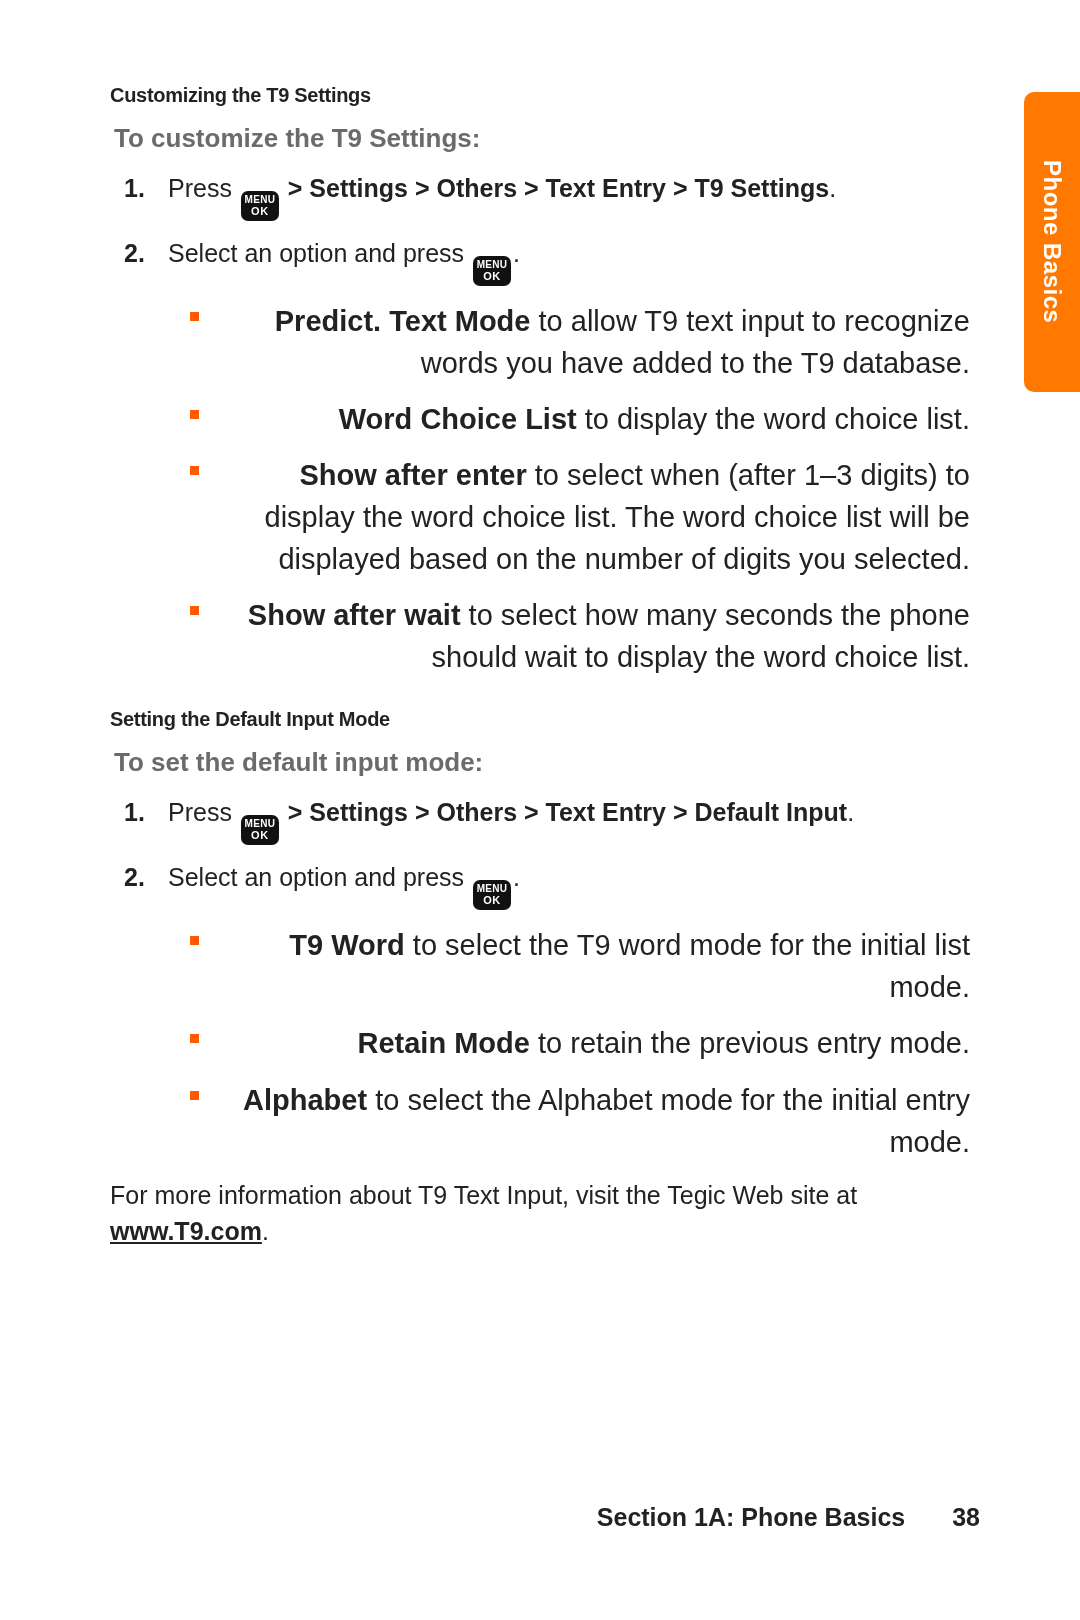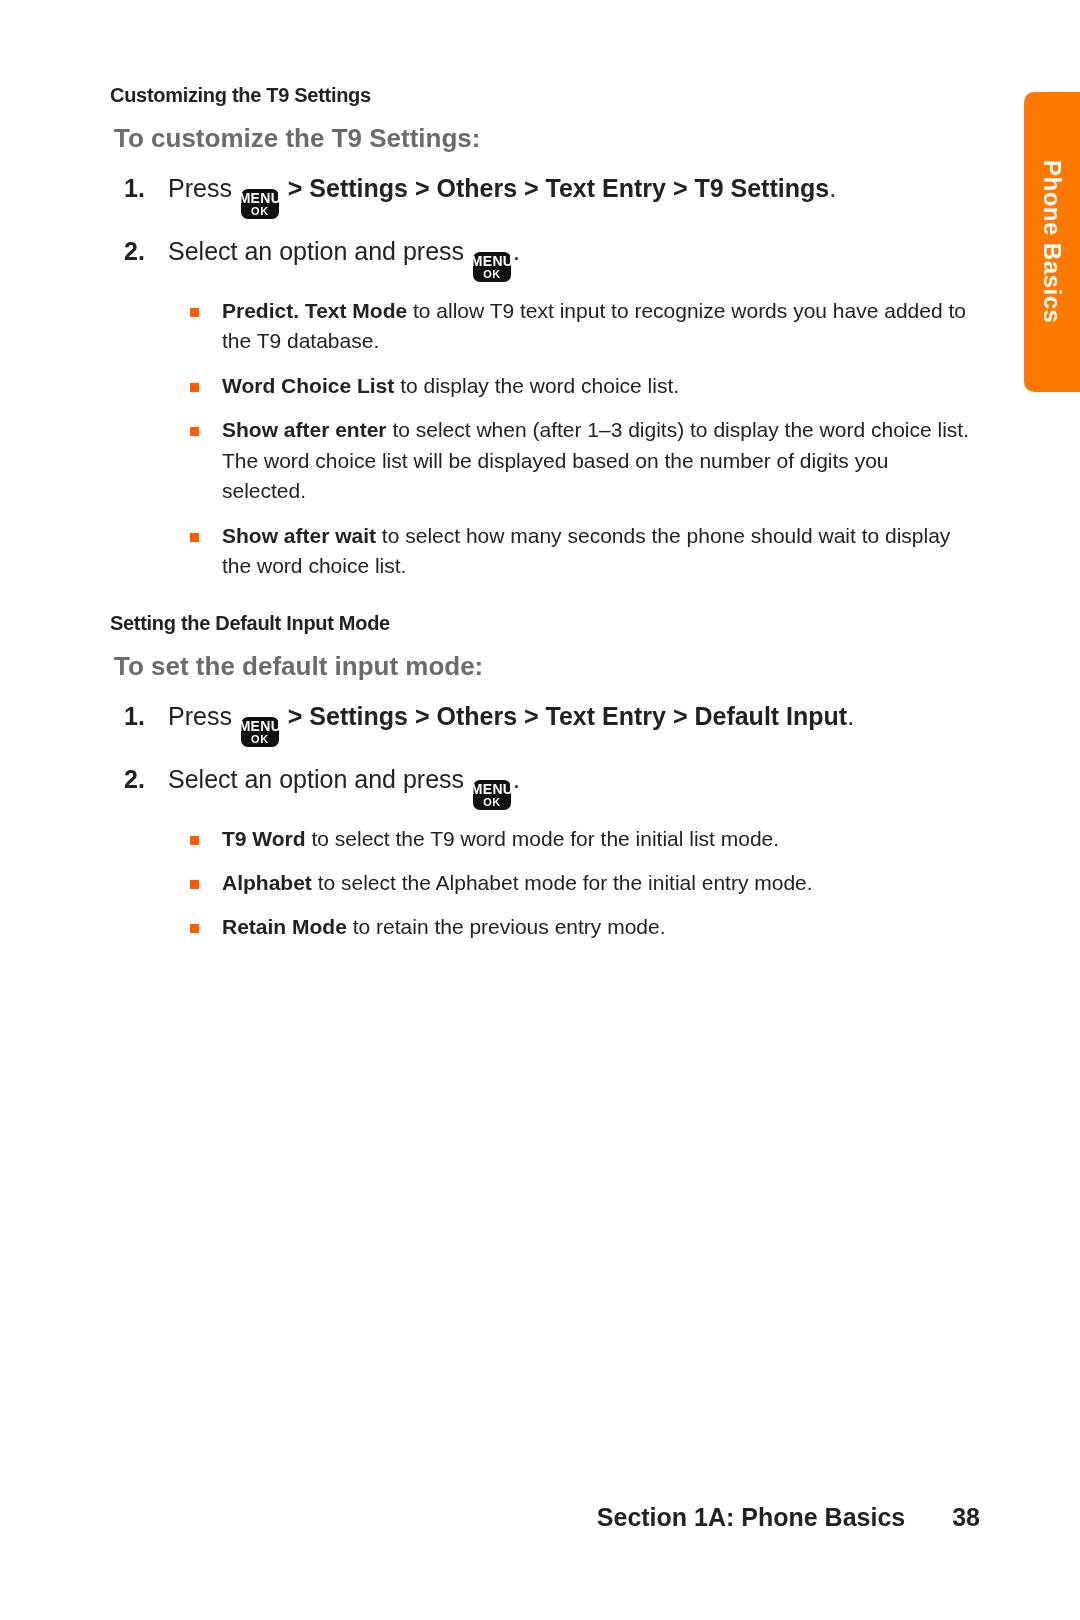--- a/index.html
+++ b/index.html
@@ -73,24 +73,25 @@
     font-weight: 700;
     font-size: 25px;
   }
   ul.sq {
     list-style: none;
     margin: 14px 0 0 0;
     padding: 0 0 0 48px;
   }
   ul.sq > li {
     position: relative;
-    font-size: 21px;
+    font-size: 29px;
     line-height: 1.45;
     margin-bottom: 14px;
     padding-left: 6px;
+    text-align: right;
   }
   ul.sq > li::before {
     content: "";
     position: absolute;
     left: -26px;
     top: 12px;
     width: 9px;
     height: 9px;
     background: #ff5a00;
   }
@@ -103,21 +104,21 @@
     vertical-align: -6px;
     width: 38px;
     height: 30px;
     background: #111;
     border-radius: 7px;
     color: #fff;
     line-height: 1;
     font-weight: 700;
     margin: 0 2px;
   }
-  .menu-key .row1 { font-size: 14px; letter-spacing: 0.3px; }
+  .menu-key .row1 { font-size: 10px; letter-spacing: 0.3px; }
   .menu-key .row2 { font-size: 11px; letter-spacing: 0.5px; margin-top: 1px; }
   .body-para {
     font-size: 25px;
     line-height: 1.45;
     margin: 4px 0 0 0;
   }
   .footer {
     position: absolute;
     bottom: 88px;
     right: 100px;
@@ -176,26 +177,29 @@
             <span class="row2">OK</span>
           </span><span class="bold"> &gt; Settings &gt; Others &gt; Text Entry &gt; Default Input</span><span>.</span>
       </li>
       <li>
         <span>Select an option and press </span><span class="menu-key">
             <span class="row1">MENU</span>
             <span class="row2">OK</span>
           </span><span>.</span>
         <ul class="sq">
           <li><span class="bold">T9 Word</span><span> to select the T9 word mode for the initial list mode.</span></li>
+          <li><span class="bold">Retain Mode</span><span> to retain the previous entry mode.</span></li>
           <li><span class="bold">Alphabet</span><span> to select the Alphabet mode for the initial entry mode.</span></li>
-          <li><span class="bold">Retain Mode</span><span> to retain the previous entry mode.</span></li>
         </ul>
       </li>
     </ol>
 
+    <p class="body-para">
+      <span>For more information about T9 Text Input, visit the Tegic Web site at </span><a class="inline-link">www.T9.com</a><span>.</span>
+    </p>
   </div>
 
   <div class="footer">
     <span>Section 1A: Phone Basics</span>
     <span class="pg">38</span>
   </div>
 
 </div>
 
 </body></html>

